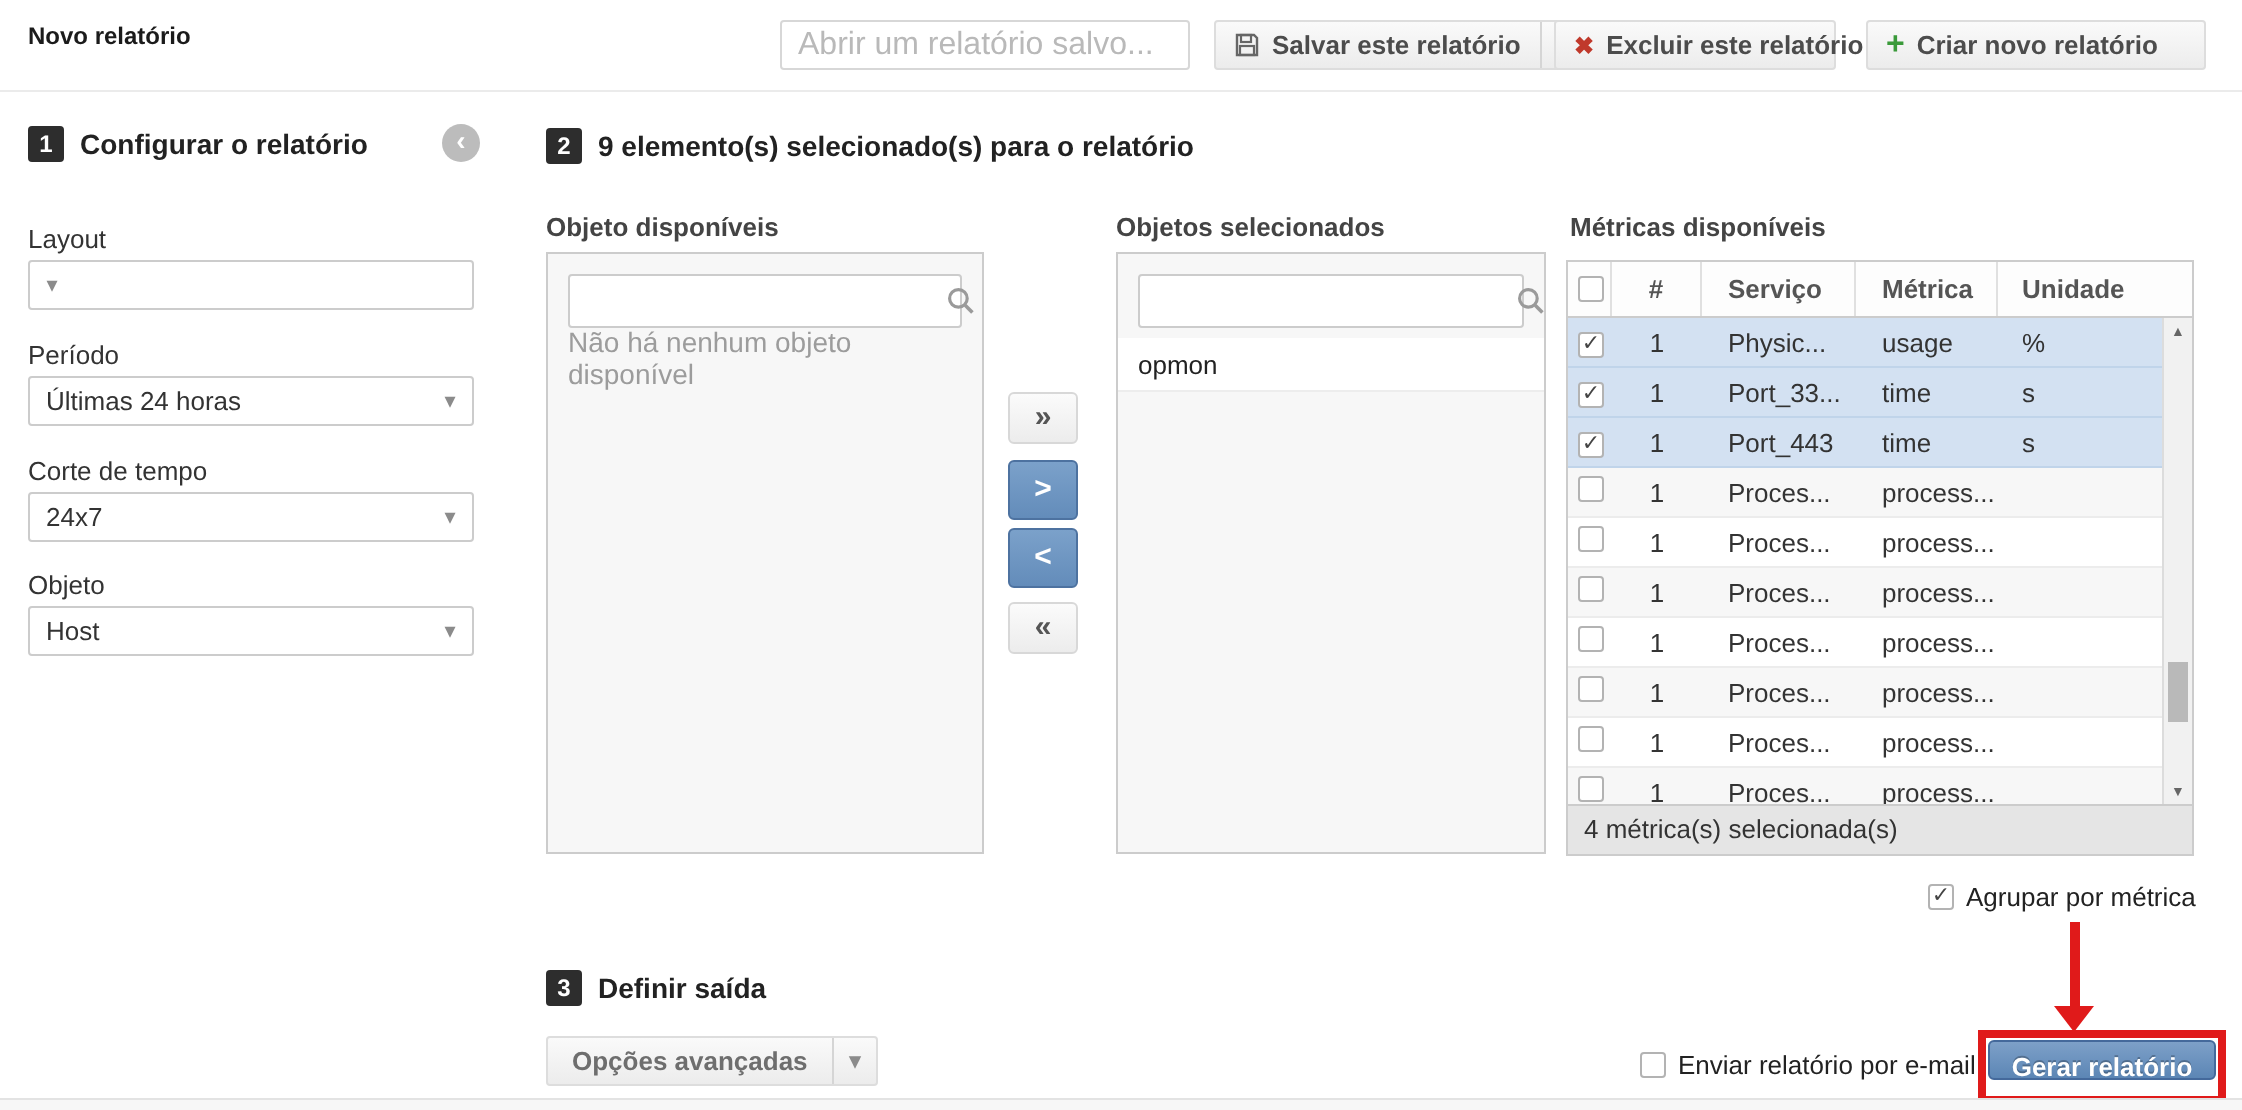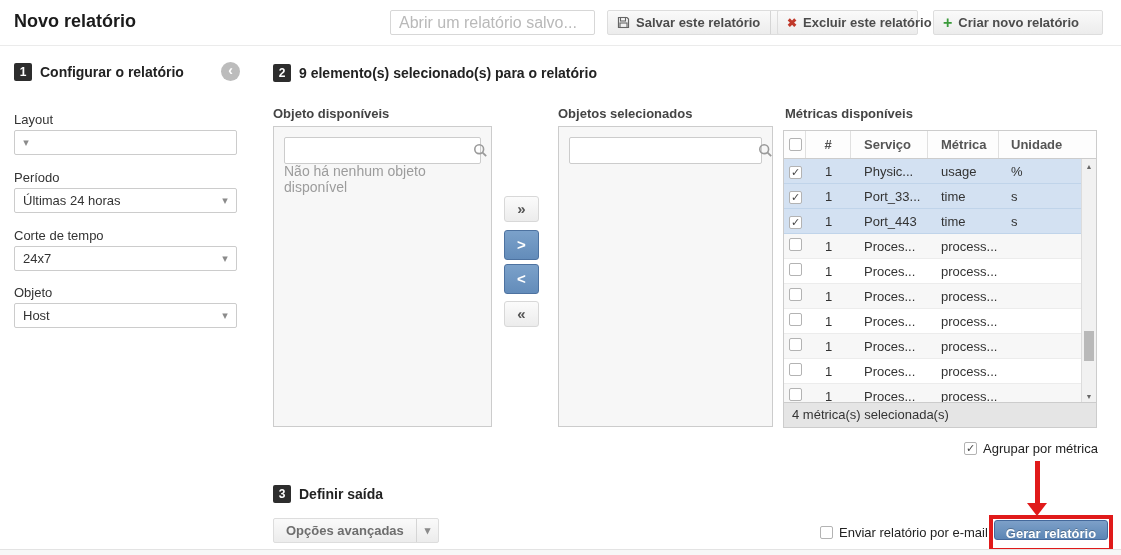--- a/index.html
+++ b/index.html
@@ -2,21 +2,21 @@
 <html><head>
 <meta charset="utf-8">
 <style>
   * { margin:0; padding:0; box-sizing:border-box; }
   html,body { width:1121px; height:555px; }
   body { font-family:"Liberation Sans", sans-serif; background:#ffffff; position:relative; color:#333; }
   .abs { position:absolute; }
 
   
   .topbar { left:0; top:0; width:1121px; height:46px; background:#fff; border-bottom:1px solid #ebebeb; }
-  .page-title { left:14px; top:11px; font-size:18px; font-weight:bold; color:#1b1b1b; }
+  .page-title { left:14px; top:11px; font-size:12px; font-weight:bold; color:#1b1b1b; }
   .open-combo { left:390px; top:10px; width:205px; height:25px; background:#fff; border:1px solid #d7d7d7; border-radius:2px; display:flex; align-items:center; }
   .open-combo input { flex:1; border:none; outline:none; background:transparent; font-family:"Liberation Sans",sans-serif; font-size:16px; color:#555; padding:0 4px 0 8px; }
   .open-combo input::placeholder { color:#b9b9b9; }
   .combo-caret { width:20px; text-align:center; color:#8b8b8b; font-size:11px; cursor:pointer; }
 
   .tb-btn { top:10px; height:25px; display:flex; align-items:center; background:linear-gradient(#fafafa,#ececec); border:1px solid #ddd; border-radius:2px; font-size:13px; font-weight:bold; color:#4c4c4c; cursor:pointer; }
   .tb-btn .lbl { padding:0 10px 0 6px; white-space:nowrap; }
   .save-btn { left:607px; }
   .save-caret { border-left:1px solid #d5d5d5; padding:0 9px; color:#8b8b8b; font-size:11px; height:100%; display:flex; align-items:center; cursor:pointer; }
   .del-btn { left:777px; width:141px; }
@@ -181,20 +181,23 @@
 <div class="abs obj-box box-sel">
   <div class="search-wrap">
     <input type="text" value="" style="">
     <span class="mag">
       <svg width="15" height="15" viewBox="0 0 15 15">
           <circle cx="6.2" cy="6.2" r="4.4" fill="none" stroke="#9a9a9a" stroke-width="1.6"></circle>
           <line x1="9.6" y1="9.6" x2="13.2" y2="13.2" stroke="#9a9a9a" stroke-width="1.8"></line>
         </svg>
     </span>
   </div>
+  <div class="obj-list">
+      <div class="obj-item">opmon</div>
+    </div>
 </div>
 
 <div class="abs list-label" style="left:785px; top:106px;">Métricas disponíveis</div>
 <div class="abs metrics-table">
   <div class="mt-header">
     <span class="h-cb">
         <span class="cb"></span>
       </span>
     <span class="h-num">#</span>
     <span class="h-srv">Serviço</span>

